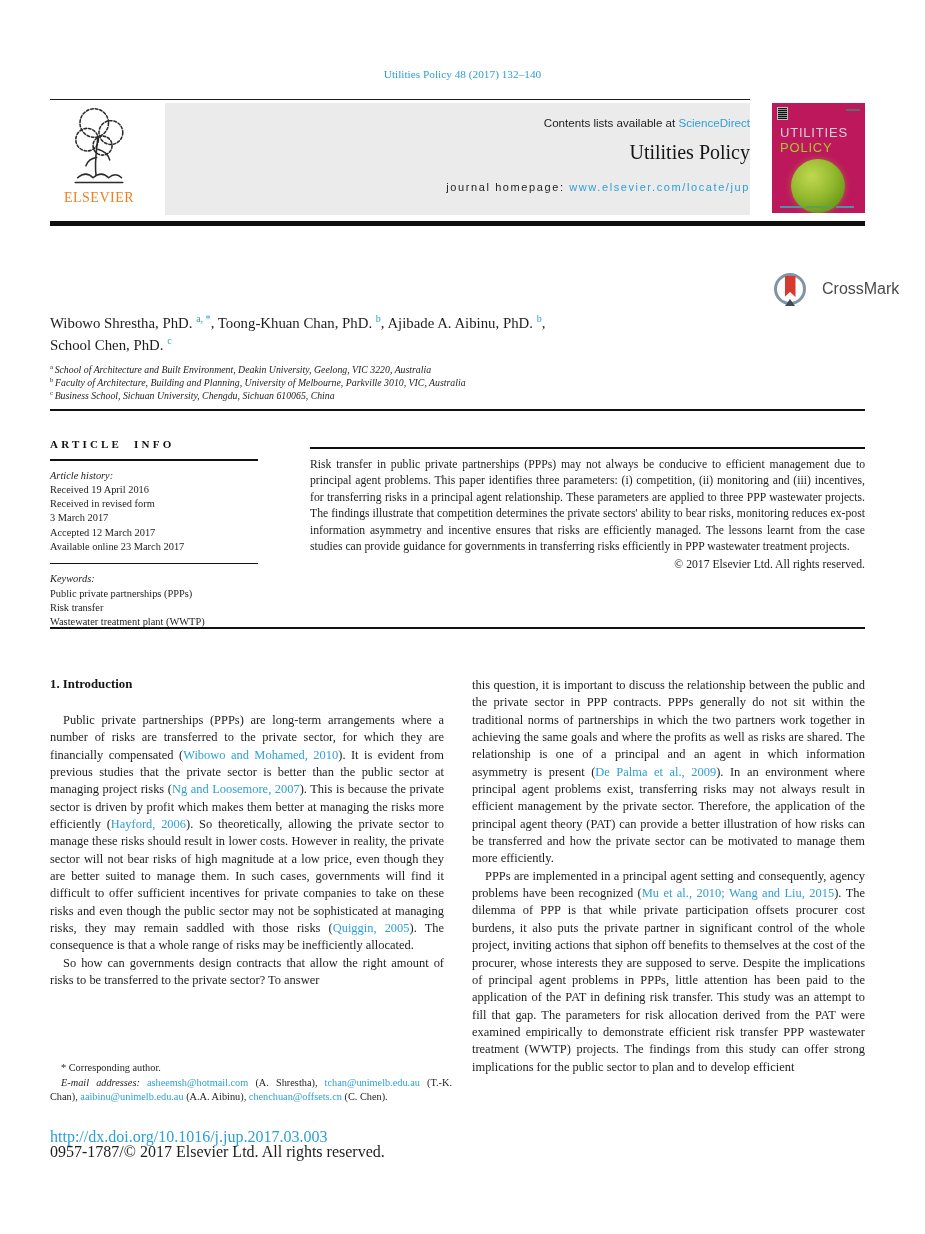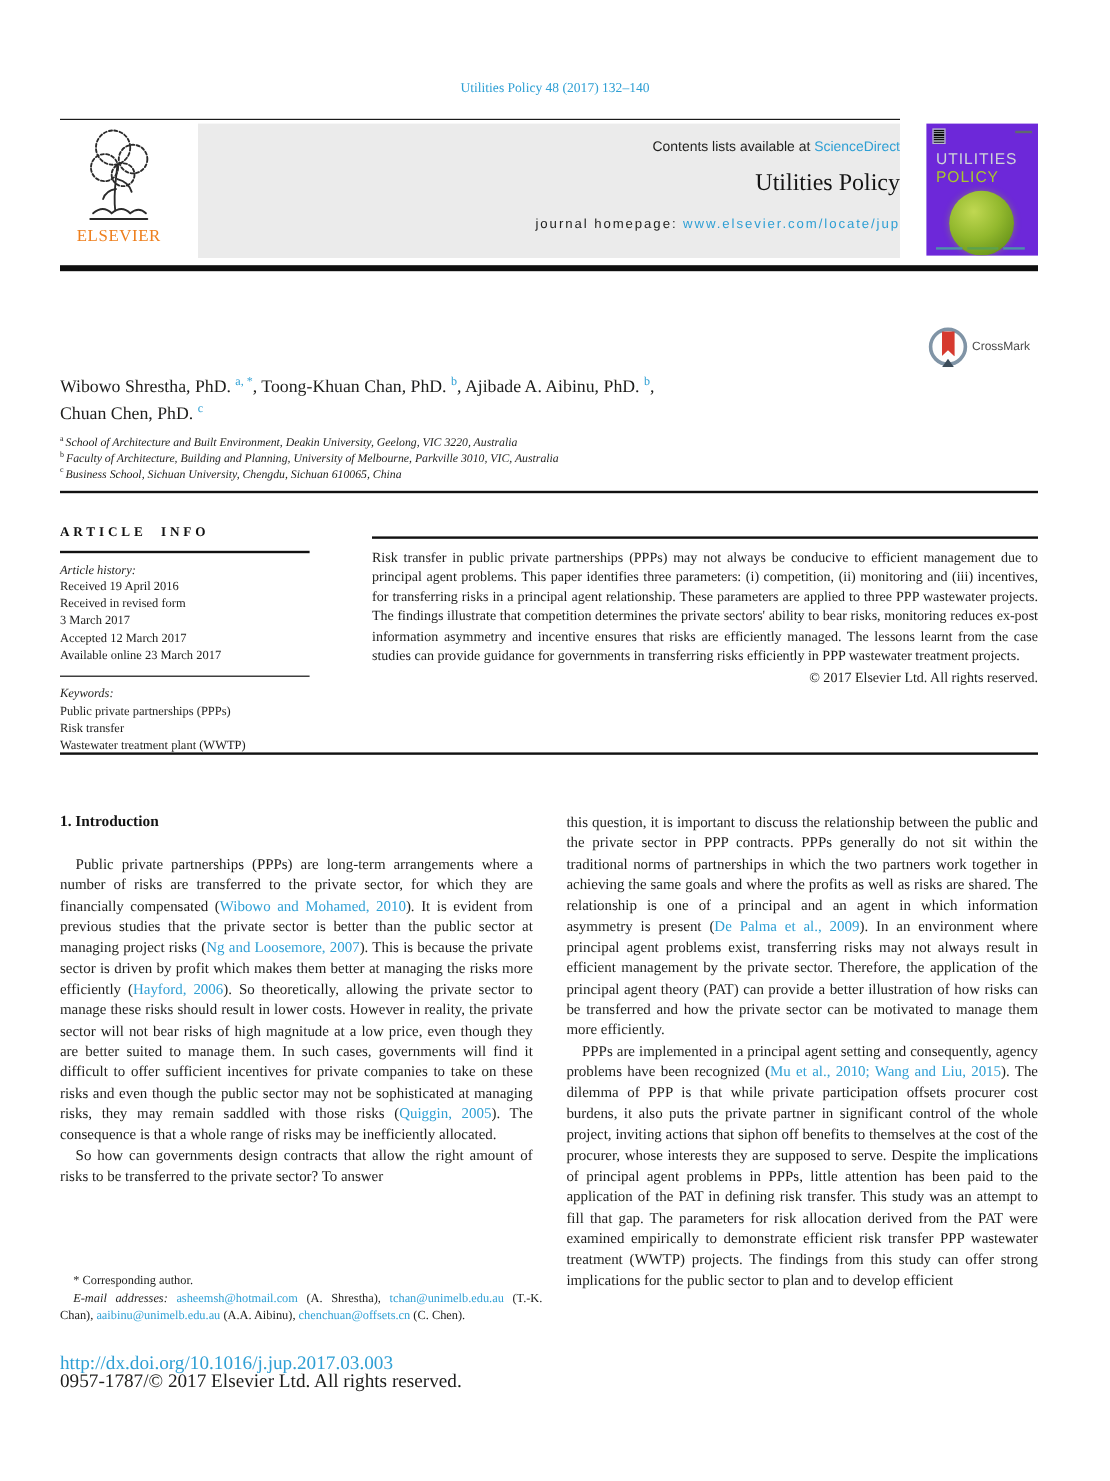--- a/index.html
+++ b/index.html
@@ -10,21 +10,21 @@
   sup{font-size:68%;line-height:0;}
   .citation{position:absolute;top:68px;left:0;width:100%;text-align:center;font-size:11.3px;color:#2e9fd4;}
   .rule-top{position:absolute;left:50px;top:99px;width:700px;height:1.4px;background:#1a1a1a;}
   .logo-els{position:absolute;left:53px;top:104px;width:92px;height:112px;text-align:center;}
   .logo-els svg{display:block;margin:0 auto;}
   .els-word{font-family:"Liberation Serif",serif;color:#ee7f1d;font-size:14px;letter-spacing:.5px;margin-top:-2px;}
   .headbox{position:absolute;left:165px;top:103px;width:585px;height:112px;background:#ebebeb;text-align:right;}
   .hb-line1{margin-top:13px;font-size:11.6px;color:#1d1d1b;font-family:"Liberation Sans",sans-serif;}
   .hb-title{margin-top:12px;font-size:20px;color:#141414;}
   .hb-home{margin-top:17px;font-size:11px;letter-spacing:1.6px;font-family:"Liberation Sans",sans-serif;color:#1d1d1b;}
-  .cover{position:absolute;left:772px;top:103px;width:93px;height:110px;background:#6d28d9;overflow:hidden;}
+  .cover{position:absolute;left:772px;top:103px;width:93px;height:110px;background:#be185d;overflow:hidden;}
   .cover-logo{position:absolute;left:5px;top:4px;width:9px;height:11px;border:1px solid #b9c0c4;
               background:repeating-linear-gradient(0deg,#0d0d0d 0 1px,#8a9296 1px 2px);}
   .cover-topmark{position:absolute;right:5px;top:6px;width:14px;height:2px;background:#5f6a6e;}
   .cover-t1{position:absolute;left:8px;top:22px;font-family:"Liberation Sans",sans-serif;
             font-size:13px;letter-spacing:.8px;color:#cfd5d6;font-weight:400;}
   .cover-t2{position:absolute;left:8px;top:37px;font-family:"Liberation Sans",sans-serif;
             font-size:13px;letter-spacing:.8px;color:#a9c72c;font-weight:400;}
   .cover-sphere{position:absolute;left:19px;top:56px;width:54px;height:54px;border-radius:50%;
             background:radial-gradient(circle at 38% 32%, #c0d852 0%, #93b92e 45%, #6f9a1d 75%, #527a12 100%);
             box-shadow:0 0 6px rgba(150,190,40,.45);}
@@ -35,21 +35,21 @@
   .cover-dots span:nth-child(3){width:18px;}
   .rule-thick{position:absolute;left:50px;top:221px;width:815px;height:5px;background:#0f0f0f;}
   .title{position:absolute;left:50px;top:270px;width:660px;font-size:21px;color:#161616;}
   .crossmark{position:absolute;left:774px;top:273px;width:140px;height:36px;}
   .cm-icon{position:relative;display:inline-block;width:32px;height:32px;vertical-align:middle;}
   .cm-ring{position:absolute;inset:0;border-radius:50%;border:3.5px solid #8094a6;background:#fdfdfd;box-sizing:border-box;}
   .cm-notch{position:absolute;left:11px;bottom:-1px;width:10px;height:7px;background:#3c4c5a;
             clip-path:polygon(0 100%,50% 0,100% 100%);}
   .cm-mark{position:absolute;left:10.5px;top:3px;width:11px;height:21px;background:#d6392e;
            clip-path:polygon(0 0,100% 0,100% 100%,50% 76%,0 100%);}
-  .cm-label{font-family:"Liberation Sans",sans-serif;font-size:10px;color:#4a4a4a;margin-left:4px;vertical-align:middle;}
+  .cm-label{font-family:"Liberation Sans",sans-serif;font-size:16px;color:#4a4a4a;margin-left:16px;vertical-align:middle;}
   .authors{position:absolute;left:50px;top:312px;width:700px;font-size:14.8px;line-height:22px;color:#1d1d1b;}
   .affils{position:absolute;left:50px;top:363px;width:700px;font-size:9.8px;line-height:13px;color:#1d1d1b;}
   .affils .it{font-style:italic;}
   .rule-mid{position:absolute;left:50px;top:409px;width:815px;height:2px;background:#111;}
   .sec-heading{font-size:11px;font-weight:700;letter-spacing:3.2px;word-spacing:6px;color:#111;}
   .info-col{position:absolute;left:50px;top:438px;width:208px;}
   .abs-col{position:absolute;left:310px;top:438px;width:555px;}
   .hrule{height:1.8px;background:#111;margin-top:9px;}
   .info-block{font-size:10.4px;line-height:14.2px;margin-top:8px;color:#1d1d1b;}
   .info-label{font-style:italic;}
@@ -119,21 +119,21 @@
   <div class="crossmark">
     <span class="cm-icon">
       <span class="cm-ring"></span>
       <span class="cm-notch"></span>
       <span class="cm-mark"></span>
     </span><span class="cm-label">CrossMark</span>
   </div>
 
   <div class="authors">
     <div><span>Wibowo Shrestha, PhD. </span><sup class="lnk">a, *</sup><span>, Toong-Khuan Chan, PhD. </span><sup class="lnk">b</sup><span>, Ajibade A. Aibinu, PhD. </span><sup class="lnk">b</sup><span>,</span></div>
-    <div><span>Chuan Chen, PhD. </span><sup class="lnk">c</sup></div>
+    <div><span>School Chen, PhD. </span><sup class="lnk">c</sup></div>
   </div>
 
   <div class="affils">
     <div><sup>a </sup><span class="it">School of Architecture and Built Environment, Deakin University, Geelong, VIC 3220, Australia</span></div>
     <div><sup>b </sup><span class="it">Faculty of Architecture, Building and Planning, University of Melbourne, Parkville 3010, VIC, Australia</span></div>
     <div><sup>c </sup><span class="it">Business School, Sichuan University, Chengdu, Sichuan 610065, China</span></div>
   </div>
 
   <div class="rule-mid"></div>
 

